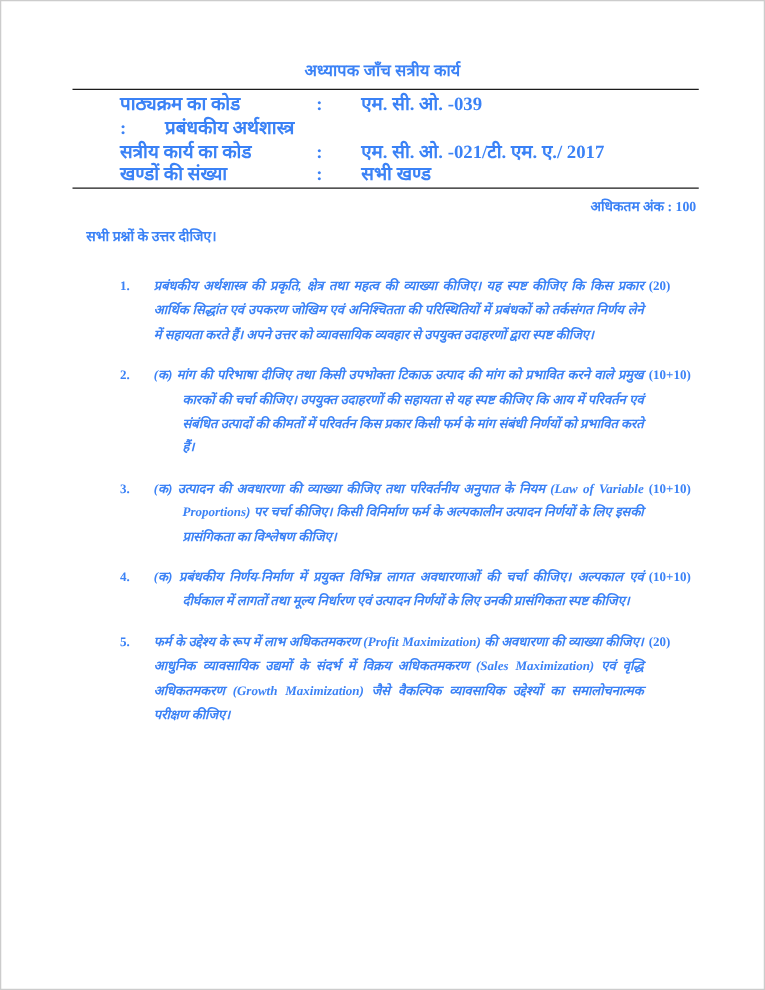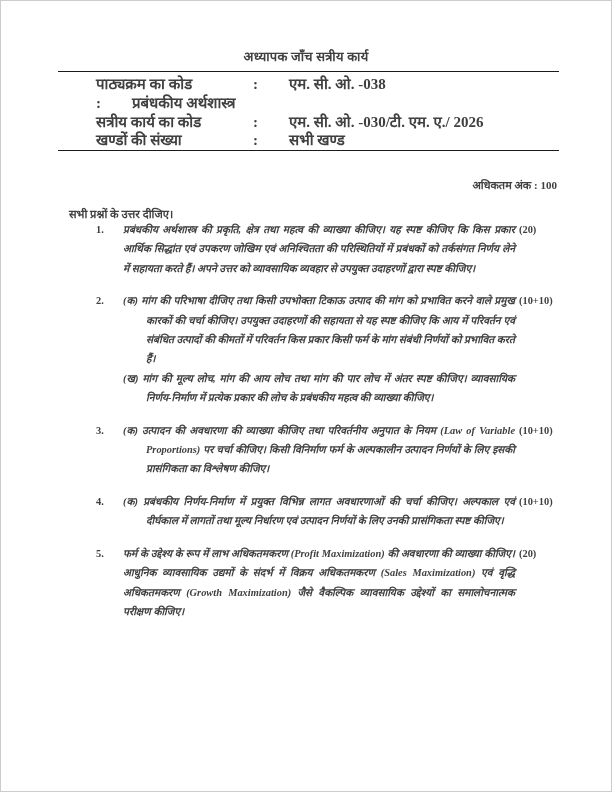--- a/index.html
+++ b/index.html
@@ -1,21 +1,21 @@
 <!DOCTYPE html>
 <html lang="hi"><head>
 <meta charset="utf-8">
 <style>
   html,body { margin:0; padding:0; background:#e8e8e8; }
   .page {
     position:relative;
     width:612px; height:792px;
     margin:0 auto;
     background:#ffffff;
-    color:#404040;
+    color:#3b82f6;
     font-family:"Liberation Serif","DejaVu Serif",serif;
     font-weight:bold;
     overflow:hidden;
     box-sizing:border-box;
     border:1px solid #cccccc;
   }
   .doc-title {
     position:absolute; top:46px; left:0; right:0;
     text-align:center;
     font-size:13px;
@@ -31,26 +31,24 @@
     position:absolute; top:74px; left:57px; width:501px;
     font-size:15px;
   }
   .info-row { display:flex; line-height:18.8px; padding-left:38px; }
   .info-label { width:157px; }
   .info-colon { width:36px; }
   .info-value { flex:1; }
   .max-marks {
     position:absolute; top:156px; right:54px;
     font-size:11px;
-    margin-top:20px;
   }
   .instruction {
     position:absolute; top:180px; left:68px;
     font-size:11.2px;
-    margin-top:25px;
   }
   .questions {
     position:absolute; top:219px; left:95px; width:465px;
     font-size:10.4px;
   }
   .q-row { display:flex; align-items:flex-start; margin-bottom:13px; }
   .q-num { width:27px; line-height:19.4px; }
   .q-body { width:392px; text-align:justify; line-height:19.4px;font-style:italic; }
   .q-marks { flex:1; white-space:nowrap; line-height:19.4px; padding-left:4px; }
   .part { padding-left:23px; text-indent:-23px; }
@@ -61,30 +59,30 @@
 <div class="page">
 
   <div class="doc-title">अध्यापक जाँच सत्रीय कार्य</div>
 
   <div class="rule rule-top"></div>
 
   <div class="info-table">
     <div class="info-row">
       <span class="info-label">पाठ्यक्रम का कोड</span>
       <span class="info-colon">:</span>
-      <span class="info-value">एम. सी. ओ. -038</span>
+      <span class="info-value">एम. सी. ओ. -039</span>
     </div>
     <div class="info-row">
       <span class="info-colon">:</span>
       <span class="info-value">प्रबंधकीय अर्थशास्त्र</span>
     </div>
     <div class="info-row">
       <span class="info-label">सत्रीय कार्य का कोड</span>
       <span class="info-colon">:</span>
-      <span class="info-value">एम. सी. ओ. -030/टी. एम. ए./ 2026</span>
+      <span class="info-value">एम. सी. ओ. -021/टी. एम. ए./ 2017</span>
     </div>
     <div class="info-row">
       <span class="info-label">खण्डों की संख्या</span>
       <span class="info-colon">:</span>
       <span class="info-value">सभी खण्ड</span>
     </div>
   </div>
 
   <div class="rule rule-bottom"></div>
 
@@ -97,21 +95,20 @@
     <div class="q-row">
       <div class="q-num">1.</div>
       <div class="q-body">प्रबंधकीय अर्थशास्त्र की प्रकृति, क्षेत्र तथा महत्व की व्याख्या कीजिए। यह स्पष्ट कीजिए कि किस प्रकार आर्थिक सिद्धांत एवं उपकरण जोखिम एवं अनिश्चितता की परिस्थितियों में प्रबंधकों को तर्कसंगत निर्णय लेने में सहायता करते हैं। अपने उत्तर को व्यावसायिक व्यवहार से उपयुक्त उदाहरणों द्वारा स्पष्ट कीजिए।</div>
       <div class="q-marks">(20)</div>
     </div>
 
     <div class="q-row">
       <div class="q-num">2.</div>
       <div class="q-body">
         <div class="part">(क) मांग की परिभाषा दीजिए तथा किसी उपभोक्ता टिकाऊ उत्पाद की मांग को प्रभावित करने वाले प्रमुख कारकों की चर्चा कीजिए। उपयुक्त उदाहरणों की सहायता से यह स्पष्ट कीजिए कि आय में परिवर्तन एवं संबंधित उत्पादों की कीमतों में परिवर्तन किस प्रकार किसी फर्म के मांग संबंधी निर्णयों को प्रभावित करते हैं।</div>
-        <div class="part">(ख) मांग की मूल्य लोच, मांग की आय लोच तथा मांग की पार लोच में अंतर स्पष्ट कीजिए। व्यावसायिक निर्णय-निर्माण में प्रत्येक प्रकार की लोच के प्रबंधकीय महत्व की व्याख्या कीजिए।</div>
       </div>
       <div class="q-marks">(10+10)</div>
     </div>
 
     <div class="q-row">
       <div class="q-num">3.</div>
       <div class="q-body">
         <div class="part">(क) उत्पादन की अवधारणा की व्याख्या कीजिए तथा परिवर्तनीय अनुपात के नियम (Law of Variable Proportions) पर चर्चा कीजिए। किसी विनिर्माण फर्म के अल्पकालीन उत्पादन निर्णयों के लिए इसकी प्रासंगिकता का विश्लेषण कीजिए।</div>
       </div>
       <div class="q-marks">(10+10)</div>

